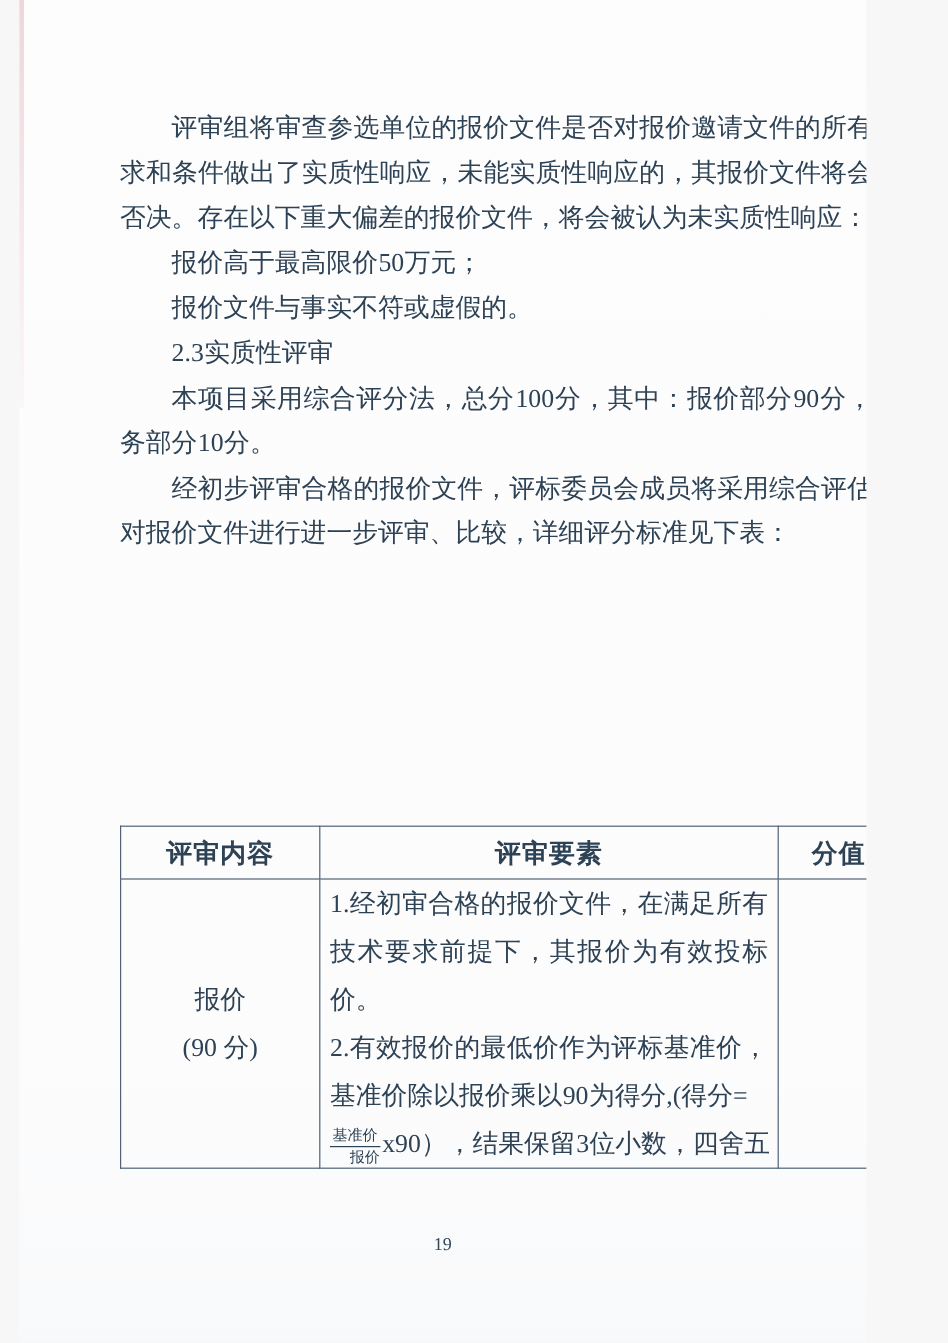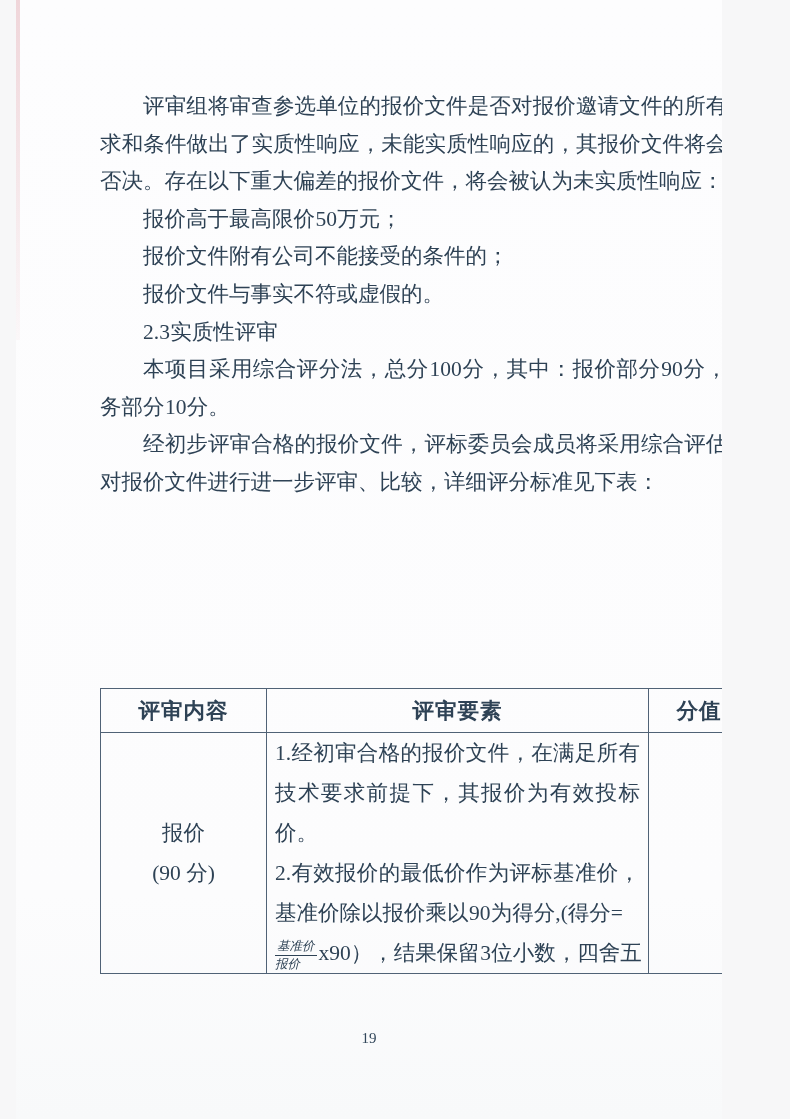--- a/index.html
+++ b/index.html
@@ -59,26 +59,25 @@
   }
   .score-table td.c2 {
     padding: 0 8px;
     line-height: 40px;
     word-spacing: -5px;
   }
   .cellline { white-space: nowrap; }
   .frac {
     display: inline-block;
     vertical-align: middle;
-    text-align: left;
+    text-align: right;
     font-size: 12.5px;
     line-height: 15px;
     margin-right: 2px;
     word-spacing: 0;
-    font-style: italic;
   }
   .frac .num { display: block; border-bottom: 1.4px solid #2e4255; padding: 0 2px 1px; }
   .frac .den { display: block; padding-top: 1px; }
   .pagenum {
     position: absolute;
     top: 1028px; left: 0; width: 100%;
     text-align: center;
     font-size: 15px;
     line-height: 20px;
     color: #31465a;
@@ -88,21 +87,20 @@
 </head>
 <body>
 
 <div class="page">
 
   <div class="edge-strip"></div>
 
   <div class="content">
     <p class="para justify">评审组将审查参选单位的报价文件是否对报价邀请文件的所有要求和条件做出了实质性响应，未能实质性响应的，其报价文件将会被否决。存在以下重大偏差的报价文件，将会被认为未实质性响应：</p>
     <p class="para">报价高于最高限价 50 万元；</p>
-    <p class="para">报价文件附有公司不能接受的条件的；</p>
     <p class="para">报价文件与事实不符或虚假的。</p>
     <p class="para">2.3 实质性评审</p>
     <p class="para justify">本项目采用综合评分法，总分 100 分，其中：报价部分 90 分，商务部分 10 分。</p>
     <p class="para justify">经初步评审合格的报价文件，评标委员会成员将采用综合评估法对报价文件进行进一步评审、比较，详细评分标准见下表：</p>
   </div>
 
   <table class="score-table">
     <colgroup>
         <col class="c1">
         <col class="c2">

